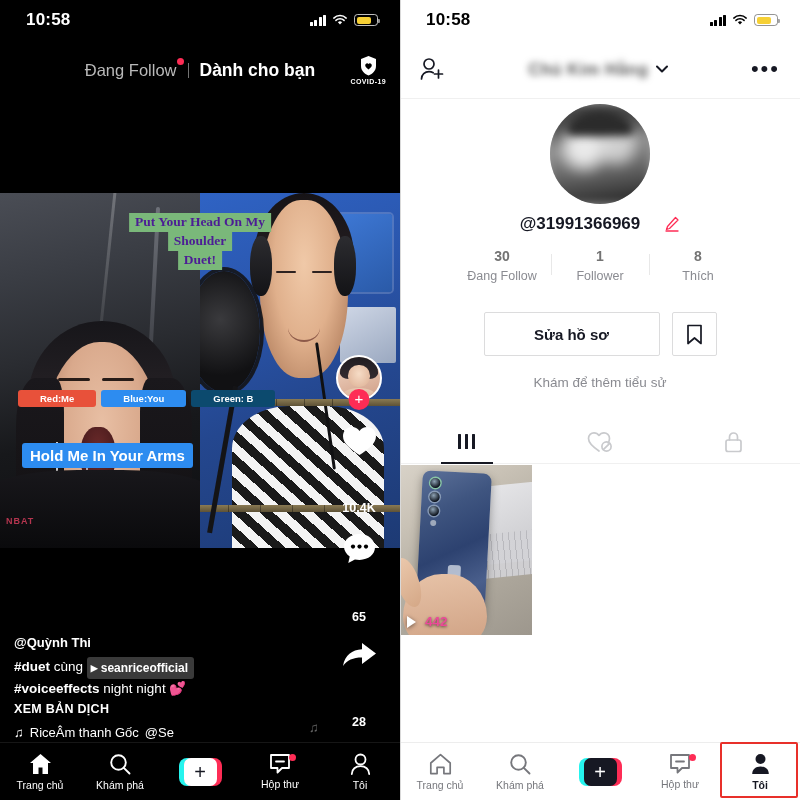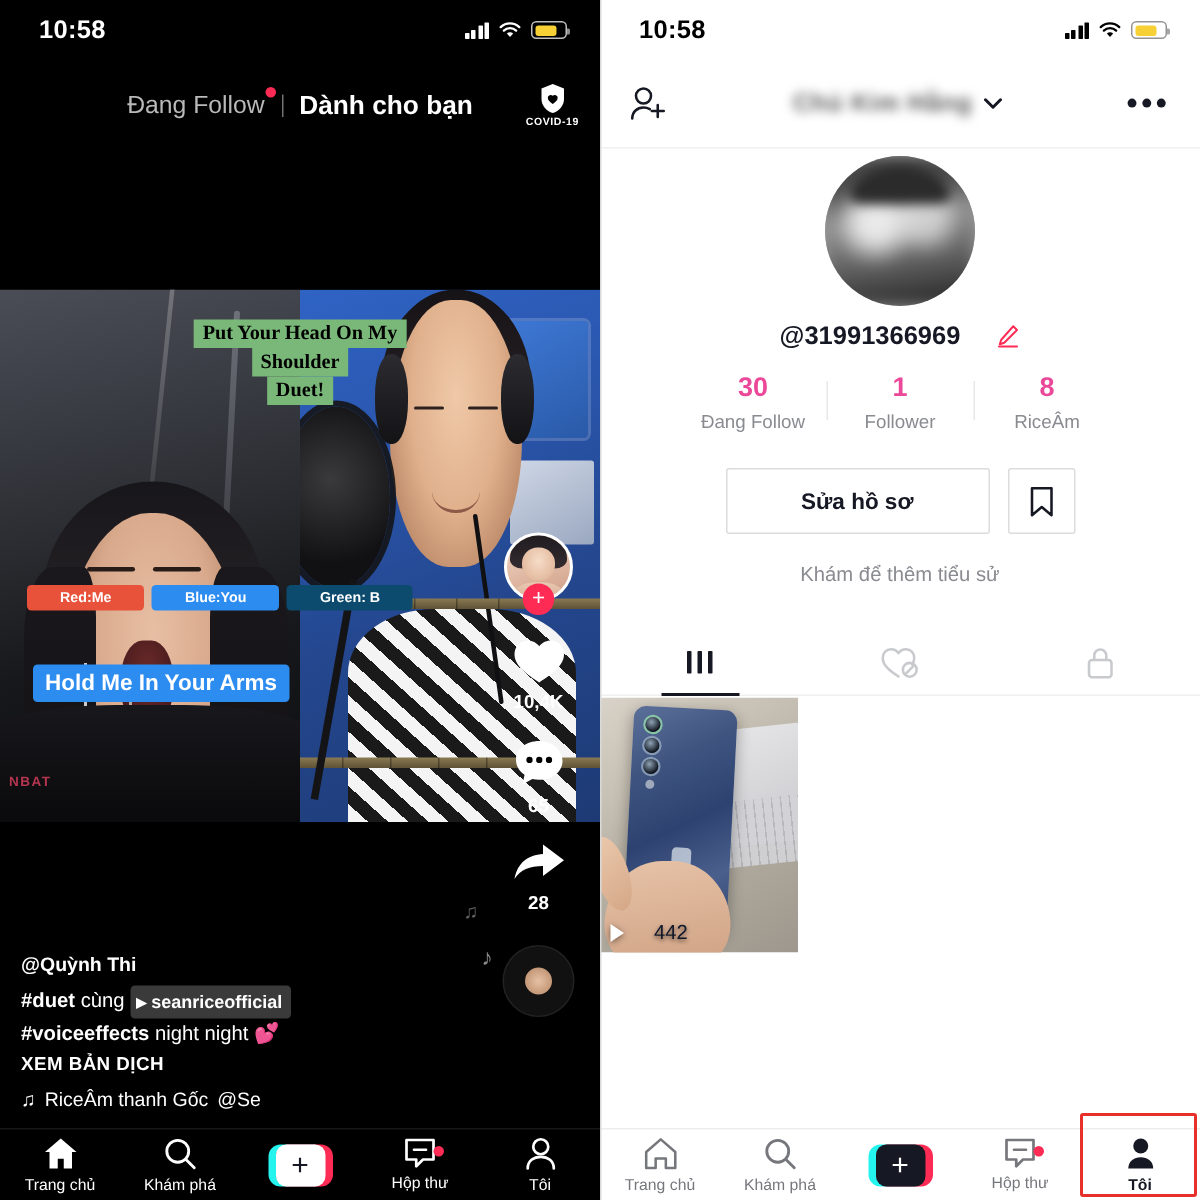--- a/index.html
+++ b/index.html
@@ -222,21 +222,21 @@
     background:#101012; border-radius:2px; transform:rotate(-8deg);
   }
 
   
   .ov-title {
     position:absolute; top:20px; left:50%; transform:translateX(-50%);
     display:flex; flex-direction:column; align-items:center; gap:0;
     z-index:12; text-align:center;
   }
   .ov-title span {
-    background:#7ab87a; color:#000000; font-family:"Liberation Serif", serif;
+    background:#7ab87a; color:#4c1d95; font-family:"Liberation Serif", serif;
     font-weight:700; font-size:13.5px; padding:1px 6px; line-height:1.25;
     display:inline-block;
   }
   .chips {
     position:absolute; top:197px; left:18px; display:flex; gap:5px; z-index:12;
   }
   .chip {
     color:#fff; font-size:9.5px; font-weight:700; padding:3px 22px;
     border-radius:3px; white-space:nowrap;
   }
@@ -270,21 +270,21 @@
     position:absolute; left:6%; bottom:-8%; width:88%; height:34%;
     border-radius:50% 50% 0 0 / 70% 70% 0 0;
     background:linear-gradient(180deg,#e9c9b2,#d6a98f);
   }
   .plus-badge {
     position:absolute; bottom:-9px; left:50%; transform:translateX(-50%);
     width:21px; height:21px; border-radius:50%; background:#fe2c55;
     color:#fff; font-size:15px; line-height:19px; text-align:center;
     font-weight:500;
   }
-  .act { display:flex; flex-direction:column; align-items:center; margin-bottom:17px; }
+  .act { display:flex; flex-direction:column; align-items:center; margin-bottom:17px;gap:40px; }
   .act-num { color:#fff; font-size:12.5px; font-weight:600; margin-top:4px; }
   .disc {
     width:48px; height:48px; border-radius:50%; margin-top:4px;
     background:
       radial-gradient(circle at 50% 50%, #2a2a2a 0 22%, #111 22% 100%);
     border:1px solid #222; position:relative; overflow:hidden;
   }
   .disc::before {
     content:""; position:absolute; left:50%; top:50%;
     transform:translate(-50%,-50%); width:18px; height:18px;
@@ -357,21 +357,21 @@
 
   .stats {
     position:absolute; top:248px; left:0; right:0;
     display:flex; justify-content:center; align-items:stretch;
   }
   .stat { width:98px; text-align:center; position:relative; }
   .stat + .stat::before {
     content:""; position:absolute; left:0; top:6px; bottom:8px;
     width:1px; background:#e8e8e8;
   }
-  .stat-num { font-size:18px; font-weight:700; color:#ec4899; }
+  .stat-num { font-size:14px; font-weight:700; color:#737373; }
   .stat-lbl { font-size:12.5px; color:#8a8b91; margin-top:5px; }
 
   .prof-actions {
     position:absolute; top:312px; left:0; right:0;
     display:flex; justify-content:center; align-items:center; gap:12px;
   }
   .btn-edit {
     width:176px; height:44px; border:1px solid #dcdcdd; border-radius:2px;
     background:#fff; font-size:15px; font-weight:700; color:#161823;
     display:flex; align-items:center; justify-content:center;
@@ -445,33 +445,33 @@
     position:absolute; left:2%; bottom:-6%; width:64%; height:42%;
     border-radius:46% 46% 30% 30%/ 60% 60% 40% 40%;
     background:linear-gradient(170deg,#e7c3a8,#cfa183);
   }
   .th-thumb {
     position:absolute; left:-2%; bottom:16%; width:17%; height:30%;
     border-radius:50%; background:linear-gradient(160deg,#eccaae,#d4a786);
     transform:rotate(-18deg);
   }
   .views {
-    position:absolute; left:7px; bottom:6px; display:flex; align-items:center; gap:20px;
-    color:#0f172a; font-size:13.5px; font-weight:400;
+    position:absolute; left:7px; bottom:6px; display:flex; align-items:center; gap:9px;
+    color:#ec4899; font-size:13.5px; font-weight:700;
     text-shadow:0 1px 3px rgba(0,0,0,.6); z-index:3;
   }
   .play-tri {
     width:0; height:0; border-left:9px solid #fff;
     border-top:6px solid transparent; border-bottom:6px solid transparent;
     filter:drop-shadow(0 1px 2px rgba(0,0,0,.5));
   }
 
   
   .nav {
-    position:absolute; left:0; right:0; bottom:0; height:48px;
+    position:absolute; left:0; right:0; bottom:0; height:58px;
     display:flex; align-items:center; z-index:45;
   }
   .nav.dark-nav { background:#000; border-top:1px solid #161616; }
   .nav.light-nav { background:#fff; border-top:1px solid #ededed; }
   .nitem {
     flex:1; display:flex; flex-direction:column; align-items:center;
     justify-content:center; gap:4px; position:relative; height:100%;
   }
   .nlabel { font-size:10.5px; }
   .dark-nav .nlabel { color:#fff; }
@@ -769,21 +769,21 @@
     <div class="stat">
       <div class="stat-num">30</div>
       <div class="stat-lbl">Đang Follow</div>
     </div>
     <div class="stat">
       <div class="stat-num">1</div>
       <div class="stat-lbl">Follower</div>
     </div>
     <div class="stat">
       <div class="stat-num">8</div>
-      <div class="stat-lbl">RiceÂm</div>
+      <div class="stat-lbl">Thích</div>
     </div>
   </div>
 
   <div class="prof-actions">
     <div class="btn-edit">Sửa hồ sơ</div>
     <div class="btn-bm">
       <svg width="17" height="21" viewBox="0 0 17 21">
         <path d="M2 1.5h13v18l-6.5-5.5L2 19.5z" stroke="#161823" stroke-width="1.7" fill="none" stroke-linejoin="round"></path>
       </svg>
     </div>

